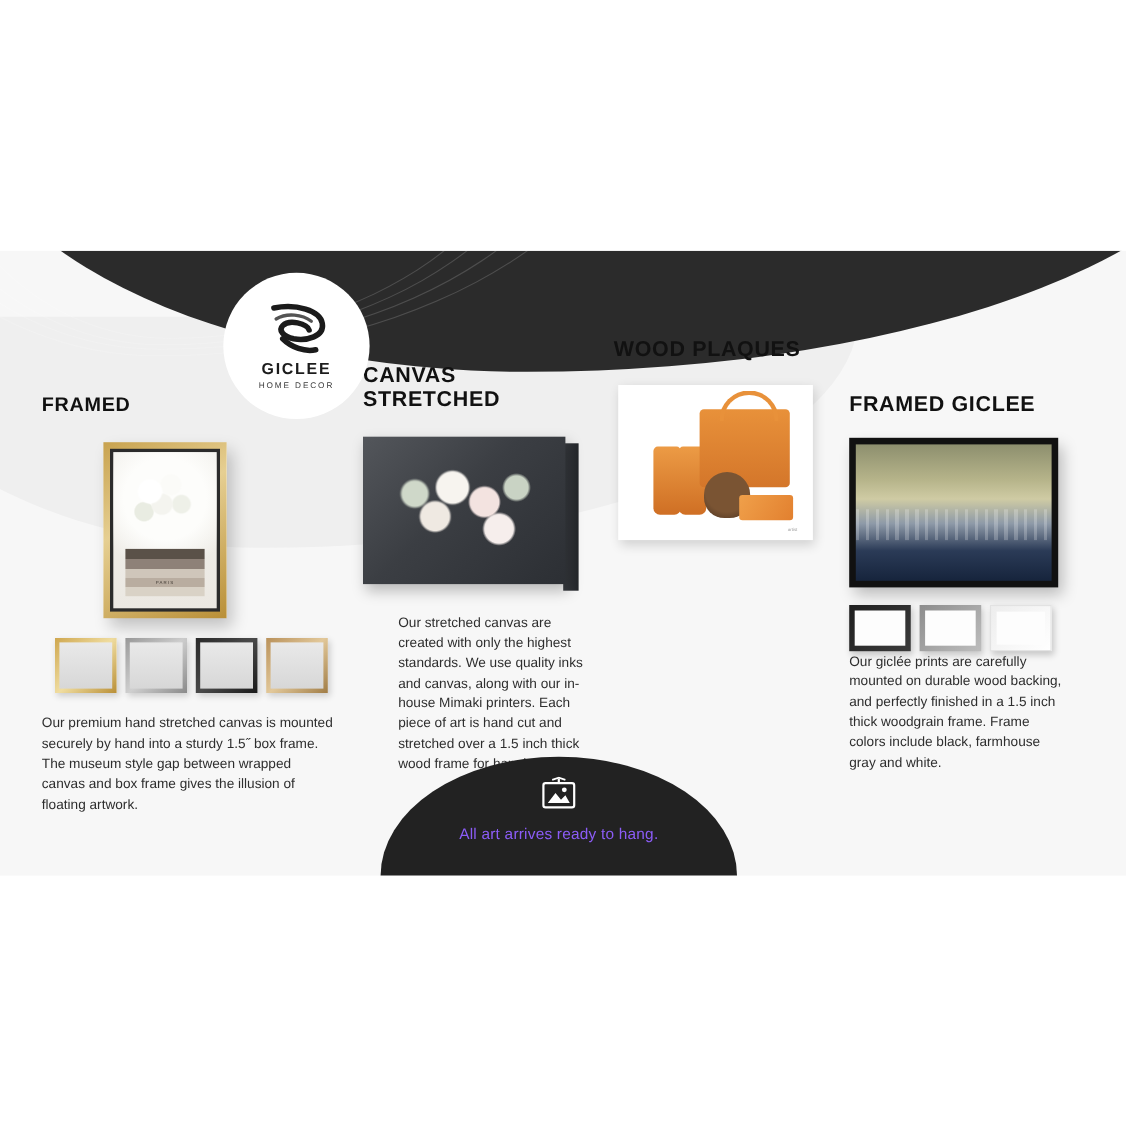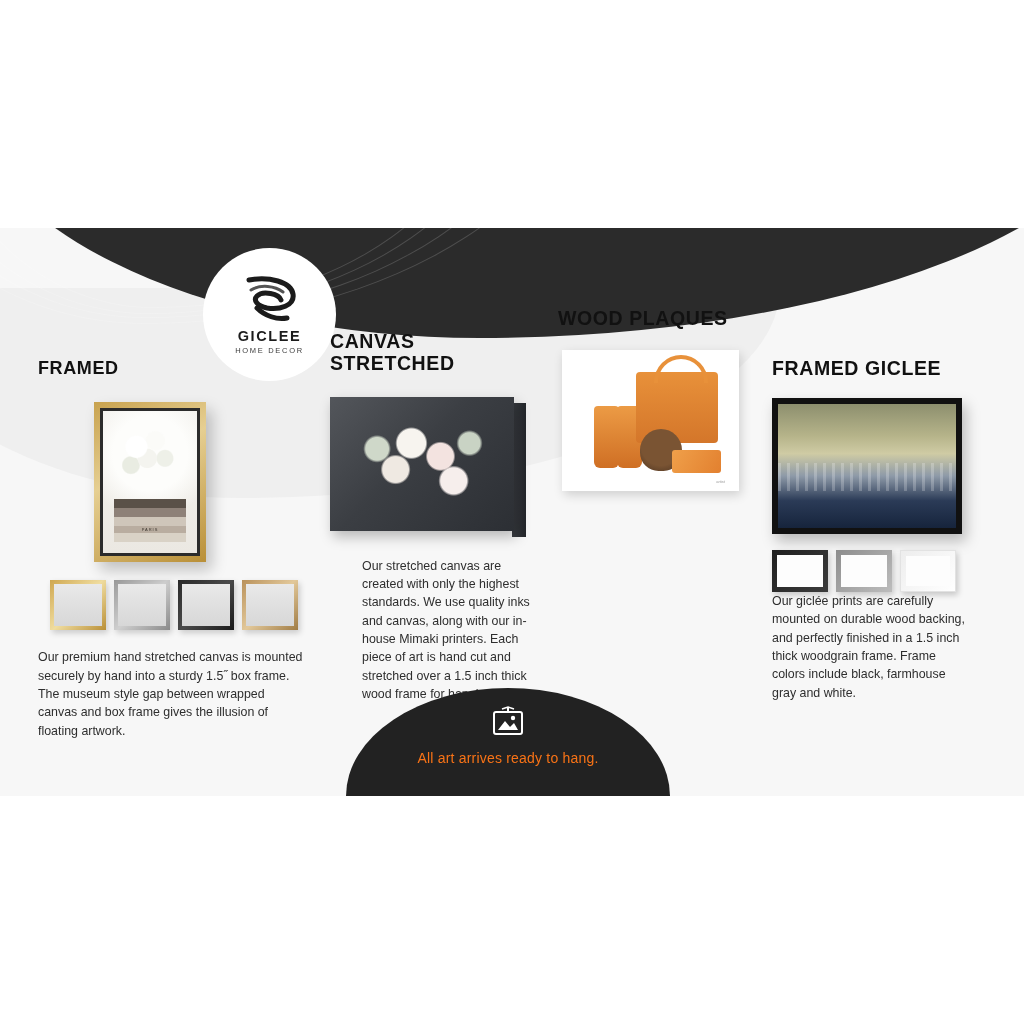--- a/index.html
+++ b/index.html
@@ -277,21 +277,21 @@
     background: #222222;
     border-radius: 50%;
     z-index: 5;
     display: flex;
     flex-direction: column;
     align-items: center;
     padding-top: 18px;
   }
   .banner .icon { margin-bottom: 10px; }
   .banner .txt {
-    color: #f97316;
+    color: #8b5cf6;
     font-size: 14px;
     letter-spacing: 0.2px;
     text-align: right;
   }
 </style>
 </head>
 <body>
 
 <div id="page">
 

